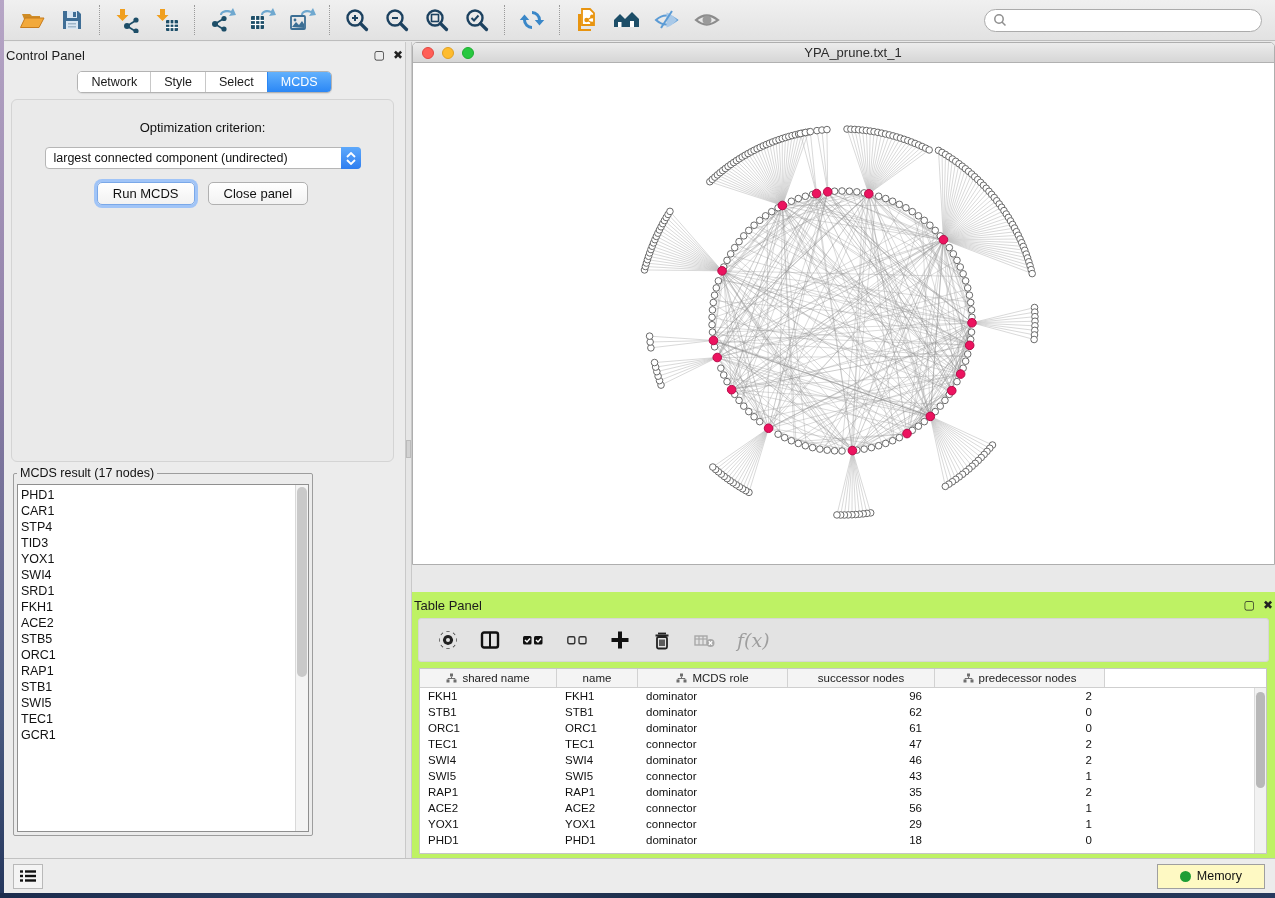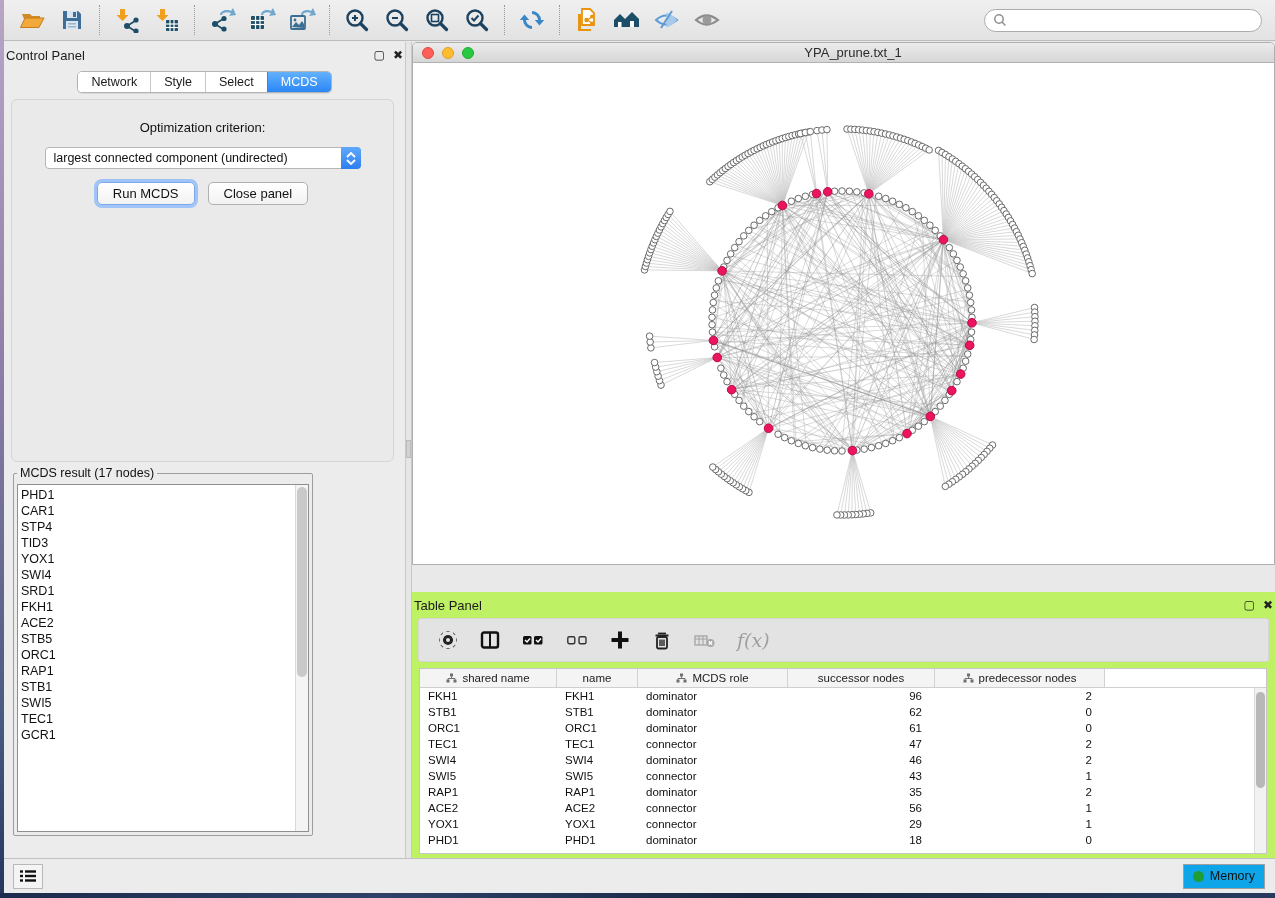--- a/index.html
+++ b/index.html
@@ -90,22 +90,22 @@
   .td.num { text-align:right; padding-right:13px; }
   #tp-scroll { position:absolute; right:0; top:19px; bottom:0; width:12px; background:#f2f2f2; border-left:1px solid #ddd; }
   #tp-thumb { position:absolute; left:1px; right:1px; top:4px; height:96px; background:#b8b8b8; border-radius:5px; }
   #tp-tabs-row { position:absolute; left:0; bottom:6px; width:100%; display:flex; justify-content:center; }
 
   
   #status-bar { position:absolute; left:0; top:858px; width:100%; height:35px; background:#ececec; border-top:1px solid #c2c2c2;
     display:flex; align-items:center; }
   #list-btn { margin-left:9px; width:30px; height:25px; background:#f4f4f4; border:1px solid #b9b9b9;
     display:flex; align-items:center; justify-content:center; }
-  #memory-btn { margin-left:auto; margin-right:10px; height:25px; background:#0ea5e9; border:1px solid #9f9f9f;
-    display:flex; align-items:center; gap:6px; padding:0 9px; font-size:12.5px; color:#111; }
+  #memory-btn { margin-left:auto; margin-right:10px; height:25px; background:#fef9c3; border:1px solid #9f9f9f;
+    display:flex; align-items:center; gap:6px; padding:0 22px; font-size:12.5px; color:#111; }
   #memory-dot { width:11px; height:11px; border-radius:50%; background:#1e9e35; }
 
   svg { display:block; }
 </style>
 </head>
 <body>
 
 <div id="wall-left"></div>
 <div id="wall-bottom"></div>
 

